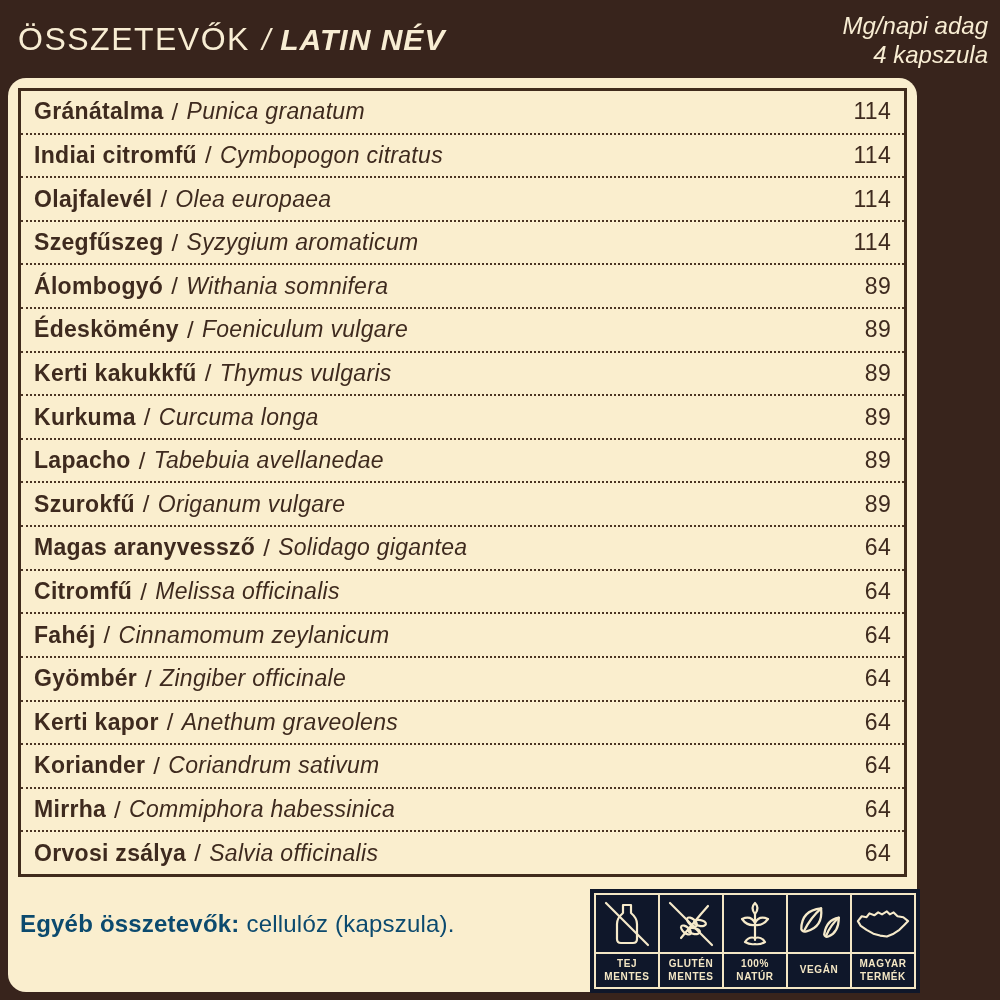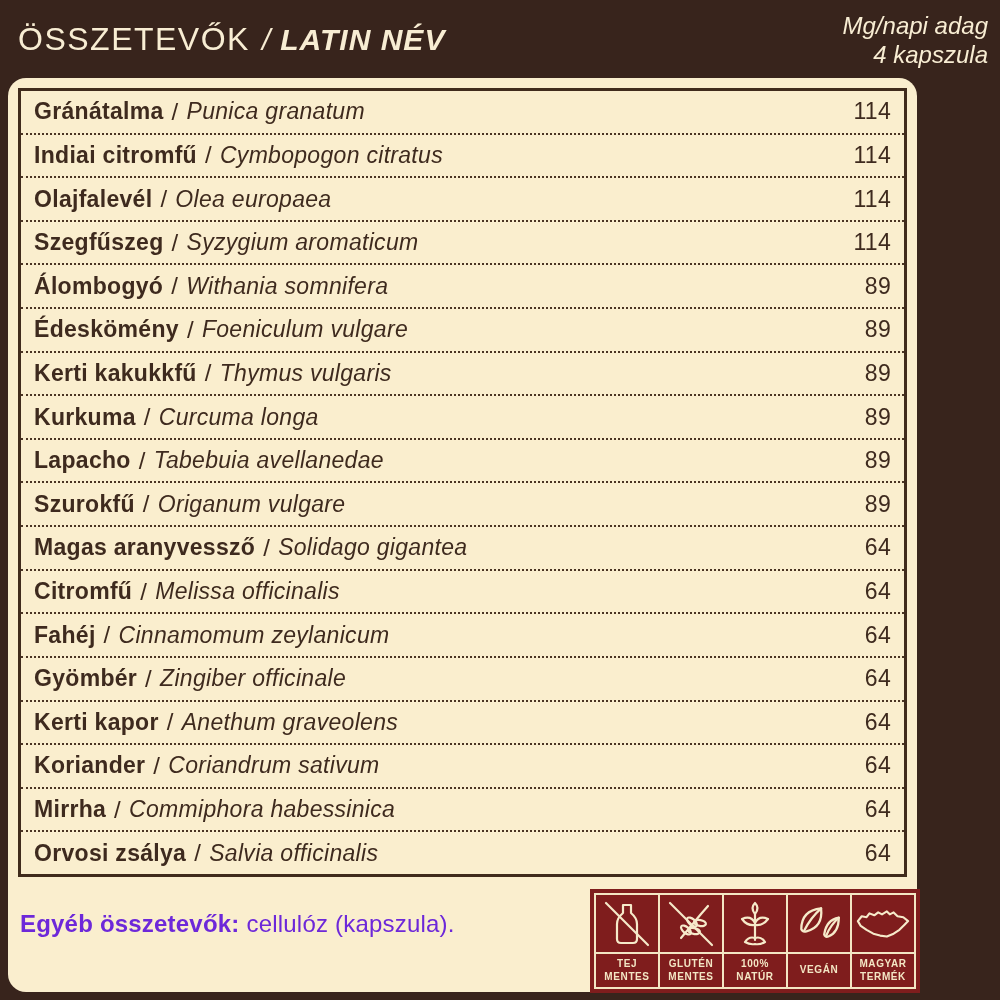--- a/index.html
+++ b/index.html
@@ -41,29 +41,29 @@
   }
   .row:last-child { border-bottom: none; }
   .row .name  { font-weight: 700; }
   .row .sep   { margin: 0 8px; font-weight: 300; font-size: 24px; }
   .row .latin { font-style: italic; }
   .row .value { margin-left: auto; font-weight: 400; }
 
   
   .note {
     position: absolute; left: 12px; top: 910px; 
-    color: #6d28d9; font-size: 24px; letter-spacing: 0.2px; white-space: nowrap;
+    color: #0c4a6e; font-size: 24px; letter-spacing: 0.2px; white-space: nowrap;
   }
   .note { top: 832px; }
   .note .note-bold { font-weight: 800; margin-right: 7px; }
 
   
   .badges {
     position: absolute; right: -3px; top: 811px; width: 330px; height: 104px;
-    background: #7f1d1d; box-sizing: border-box; padding: 4px;
+    background: #0f172a; box-sizing: border-box; padding: 4px;
     display: flex;
   }
   .badge {
     flex: 1; display: flex; flex-direction: column;
     border: 2px solid #F3E6C4; margin-left: -2px; box-sizing: border-box;
   }
   .badge:first-child { margin-left: 0; }
   .badge-icon {
     flex: 1; display: flex; align-items: center; justify-content: center;
     border-bottom: 2px solid #F3E6C4;

